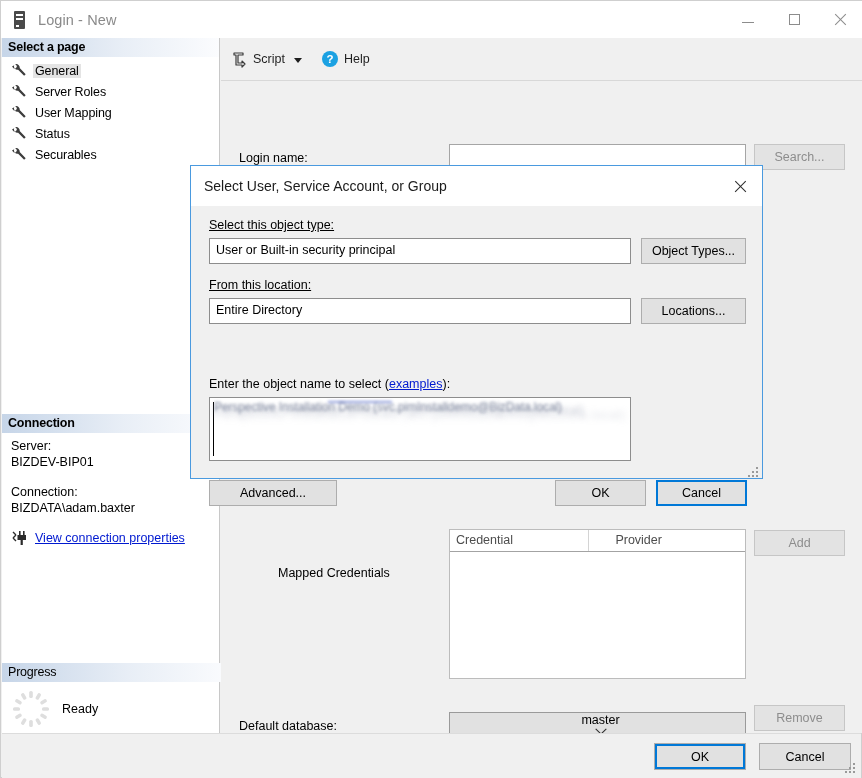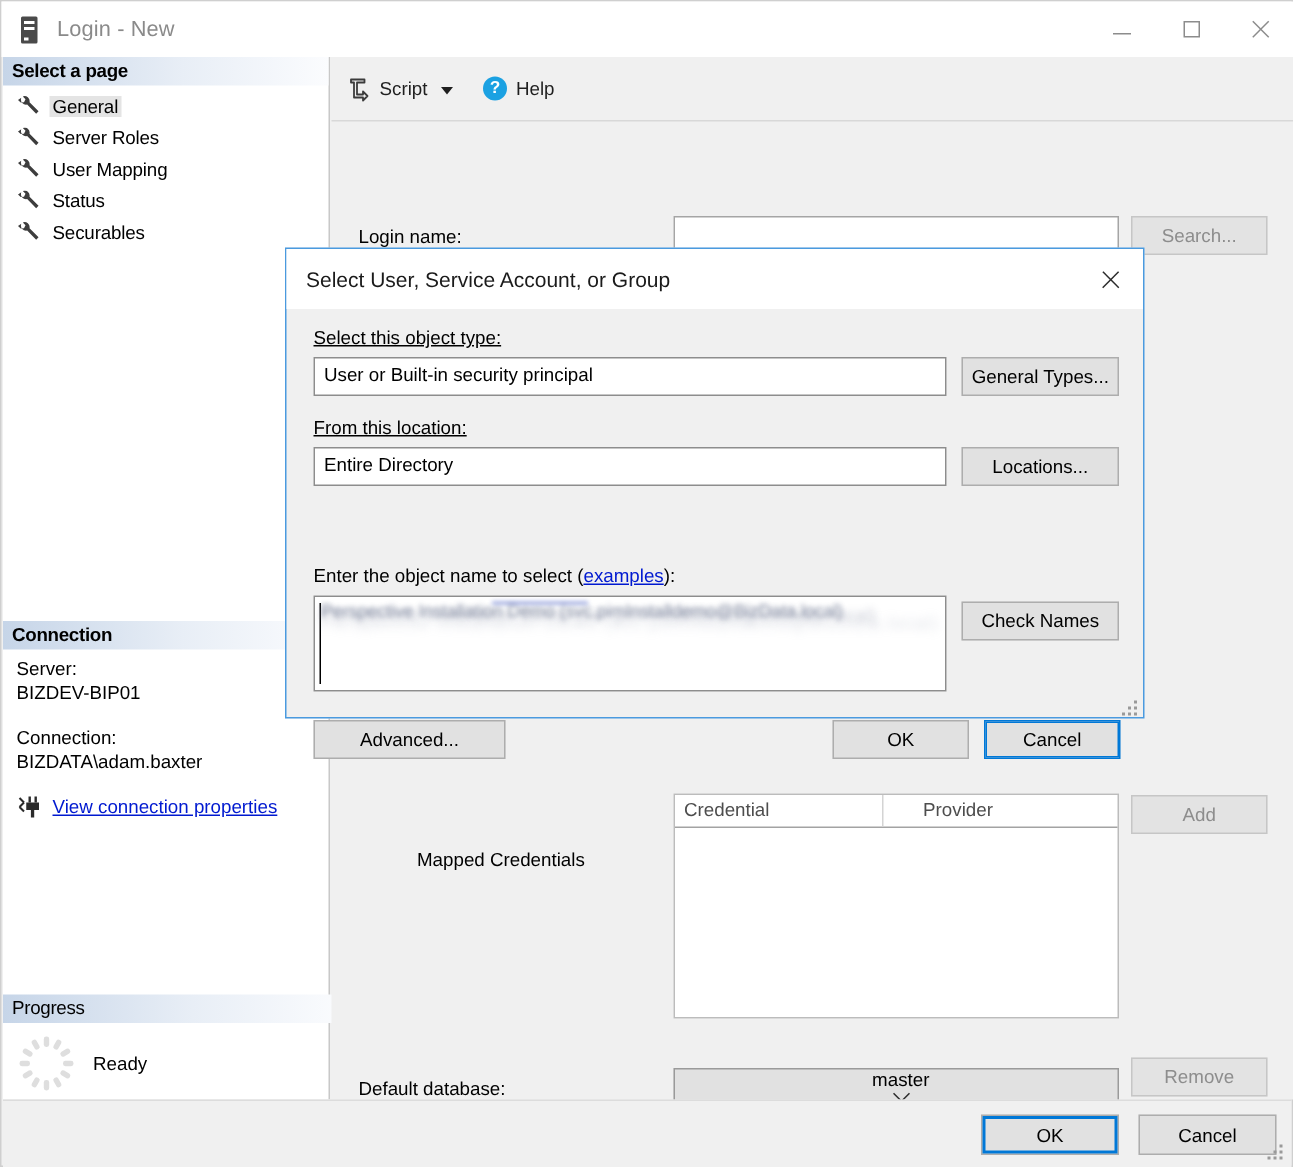--- a/index.html
+++ b/index.html
@@ -553,37 +553,36 @@
             <i></i>
             <i></i>
           </span>
       </span>
     </div>
 
     <div class="modal-body">
 
       <span class="m-label" style="left:18px; top:12px;"><u>Select this object type:</u></span>
       <div class="m-input" style="left:18px; top:32px; width:422px; height:26px;">User or Built-in security principal</div>
-      <div class="m-btn" style="left:450px; top:32px; width:105px; height:26px;">General Types...</div>
+      <div class="m-btn" style="left:450px; top:32px; width:105px; height:26px;">Object Types...</div>
 
       <span class="m-label" style="left:18px; top:72px;"><u>From this location:</u></span>
       <div class="m-input" style="left:18px; top:92px; width:422px; height:26px;">Entire Directory</div>
       <div class="m-btn" style="left:450px; top:92px; width:105px; height:26px;">Locations...</div>
 
       <span class="m-label" style="left:18px; top:171px;"><span>Enter the object name to select (</span><span class="m-link">examples</span><span>):</span></span>
 
       <div class="obj-area">
         <div class="obj-caret"></div>
         <div class="obj-blur b3">Perspective Installation Demo (svc.pimInstalldemo@BizData.local)</div>
         <div class="obj-blur b2">Perspective Installation Demo (svc.pimInstalldemo@BizData.local)</div>
         <div class="obj-blur">Perspective Installation Demo (svc.pimInstalldemo@BizData.local)</div>
         <div class="obj-underline"></div>
       </div>
 
-      <div class="m-btn" style="left:450px; top:195px; width:105px; height:26px;">Check Names</div>
 
       <div class="m-btn" style="left:18px; top:274px; width:128px; height:26px;">Advanced...</div>
       <div class="m-btn" style="left:364px; top:274px; width:91px; height:26px;">OK</div>
       <div class="m-btn primaryfocus" style="left:465px; top:274px; width:91px; height:26px;">Cancel</div>
 
       <div class="grip" style="right:3px; bottom:2px;">
         <i style="left:8px;top:0;"></i>
         <i style="left:4px;top:4px;"></i>
           <i style="left:8px;top:4px;"></i>
         <i style="left:0;top:8px;"></i>

